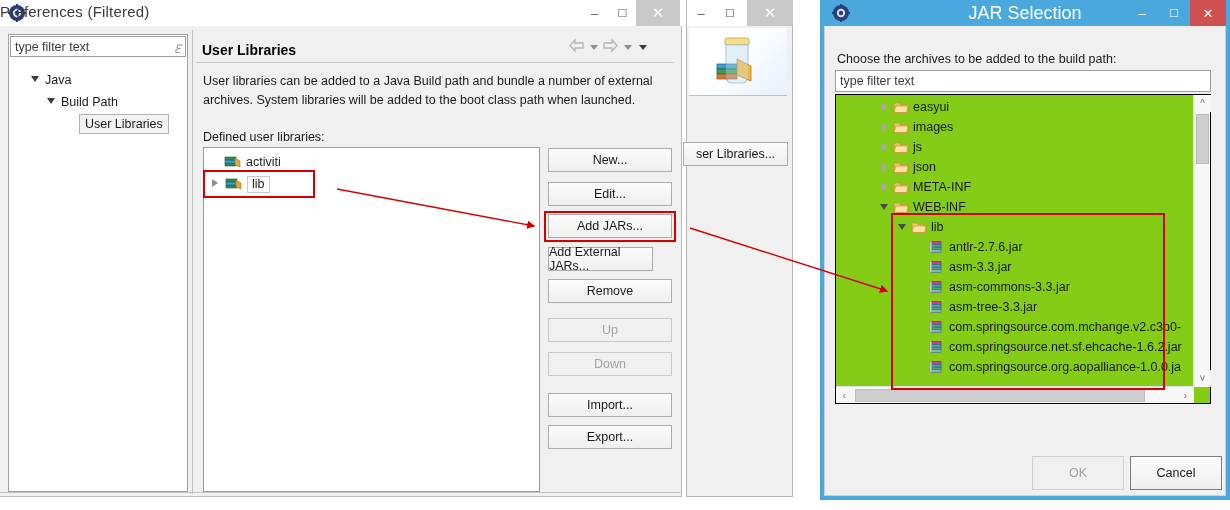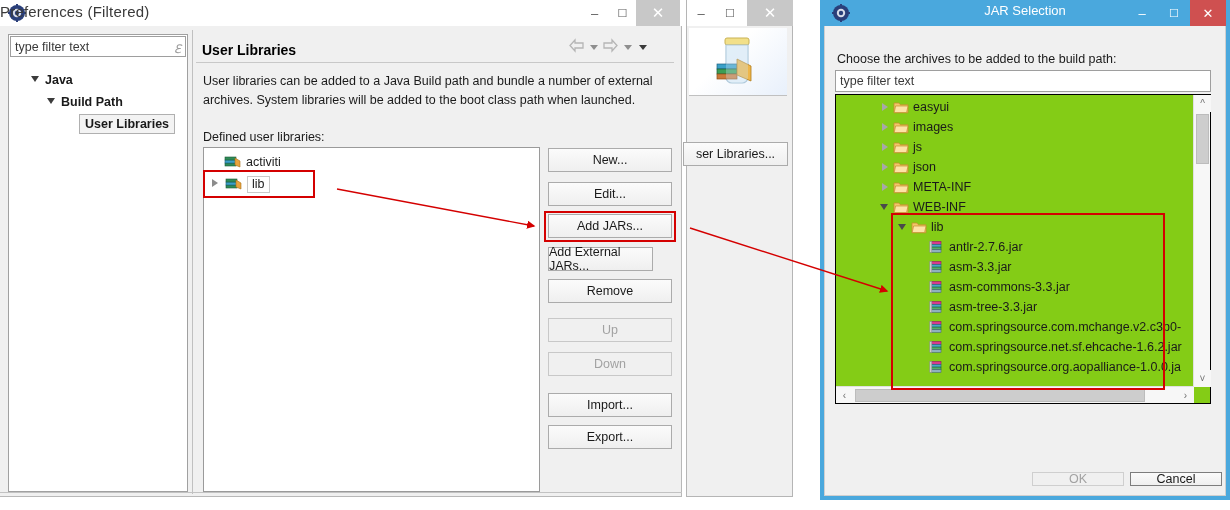--- a/index.html
+++ b/index.html
@@ -55,21 +55,21 @@
     position:absolute; left:1px; top:1px; width:176px; height:21px;
     background:#ffffff; border:1px solid #9e9e9e;
   }
   #filter-text {
     position:absolute; left:4px; top:3px; font-size:12.5px; color:#3a3a3a;
   }
   #filter-icon {
     position:absolute; right:4px; top:3px; font-size:12px; color:#9a9a9a;
     font-style:italic;
   }
-  .tree-row { position:absolute; height:18px; display:flex; align-items:center; white-space:nowrap;font-weight:bold; }
+  .tree-row { position:absolute; height:18px; display:flex; align-items:center; white-space:nowrap; }
   .tri { width:10px; height:10px; margin-right:4px; position:relative; }
   .tri-open::before {
     content:''; position:absolute; left:0; top:1px;
     border-left:4px solid transparent; border-right:4px solid transparent;
     border-top:6px solid #3c3c3c;
   }
   .tri-closed::before {
     content:''; position:absolute; left:1px; top:0;
     border-top:4px solid transparent; border-bottom:4px solid transparent;
     border-left:6px solid #8c8c8c;
@@ -181,21 +181,21 @@
   #jar-window {
     position:absolute; left:820px; top:0; width:410px; height:500px;
     background:#f0f0f0;
     border:4px solid #4aa8dd; border-top:none;
   }
   #jar-titlebar {
     position:absolute; left:0; top:0; width:402px; height:26px; background:#4aa8dd;
   }
   #jar-title {
     position:absolute; left:0; top:3px; width:402px; text-align:center;
-    font-size:13px; color:#ffffff;
+    font-size:18px; color:#ffffff;
   }
   #jar-appicon { position:absolute; left:8px; top:4px; width:18px; height:18px; }
   .jtb { position:absolute; top:0; height:26px; }
   .jtb .tb-glyph { color:#ffffff; }
   #jar-min { left:302px; width:32px; }
   #jar-max { left:334px; width:32px; }
   #jar-close { left:366px; width:36px; background:#cf5050; }
 
   #jar-body {
     position:absolute; left:0; top:26px; width:402px; height:470px;
@@ -245,21 +245,21 @@
     background:#f7f7f7; border-top:1px solid #e0e0e0;
   }
   .sb-harrow { position:absolute; top:0; width:17px; height:17px;
     display:flex; align-items:center; justify-content:center;
     font-size:10px; color:#707070; }
   #jt-hthumb { position:absolute; left:19px; top:2px; width:290px; height:13px;
     background:#cdcdcd; border:1px solid #bcbcbc; }
 
   #jar-okrow { position:absolute; left:0; top:430px; width:402px; height:40px; }
   .jbtn {
-    position:absolute; top:16px; width:92px; height:14px;
+    position:absolute; top:0; width:92px; height:34px;
     background:linear-gradient(#fbfbfb,#efefef); border:1px solid #a8a8a8;
     display:flex; align-items:center; justify-content:center;
     font-size:12.5px; cursor:default;
   }
   #btn-ok { left:207px; color:#a2a2a2; background:#f0f0f0; border-color:#cfcfcf; }
   #btn-cancel { left:305px; color:#1a1a1a; border-color:#7d7d7d; }
 
   
   .anno-box {
     position:absolute; border:2px solid #d40000; pointer-events:none;

